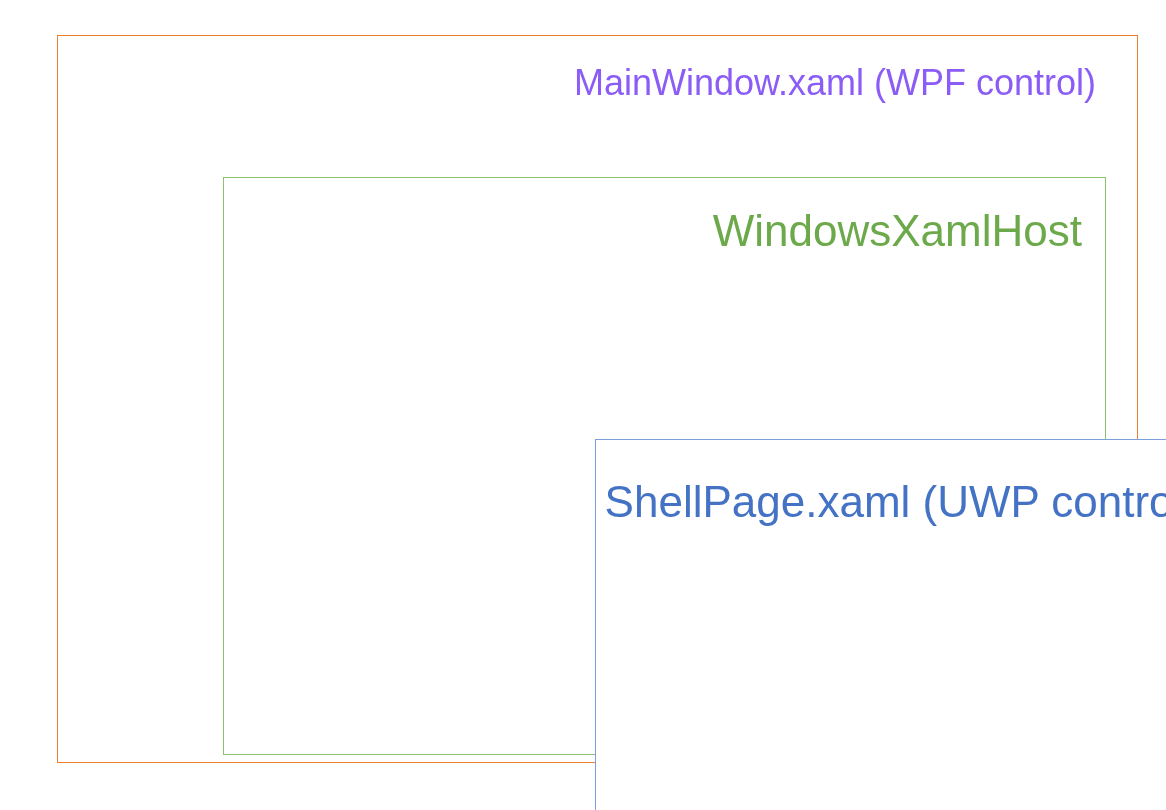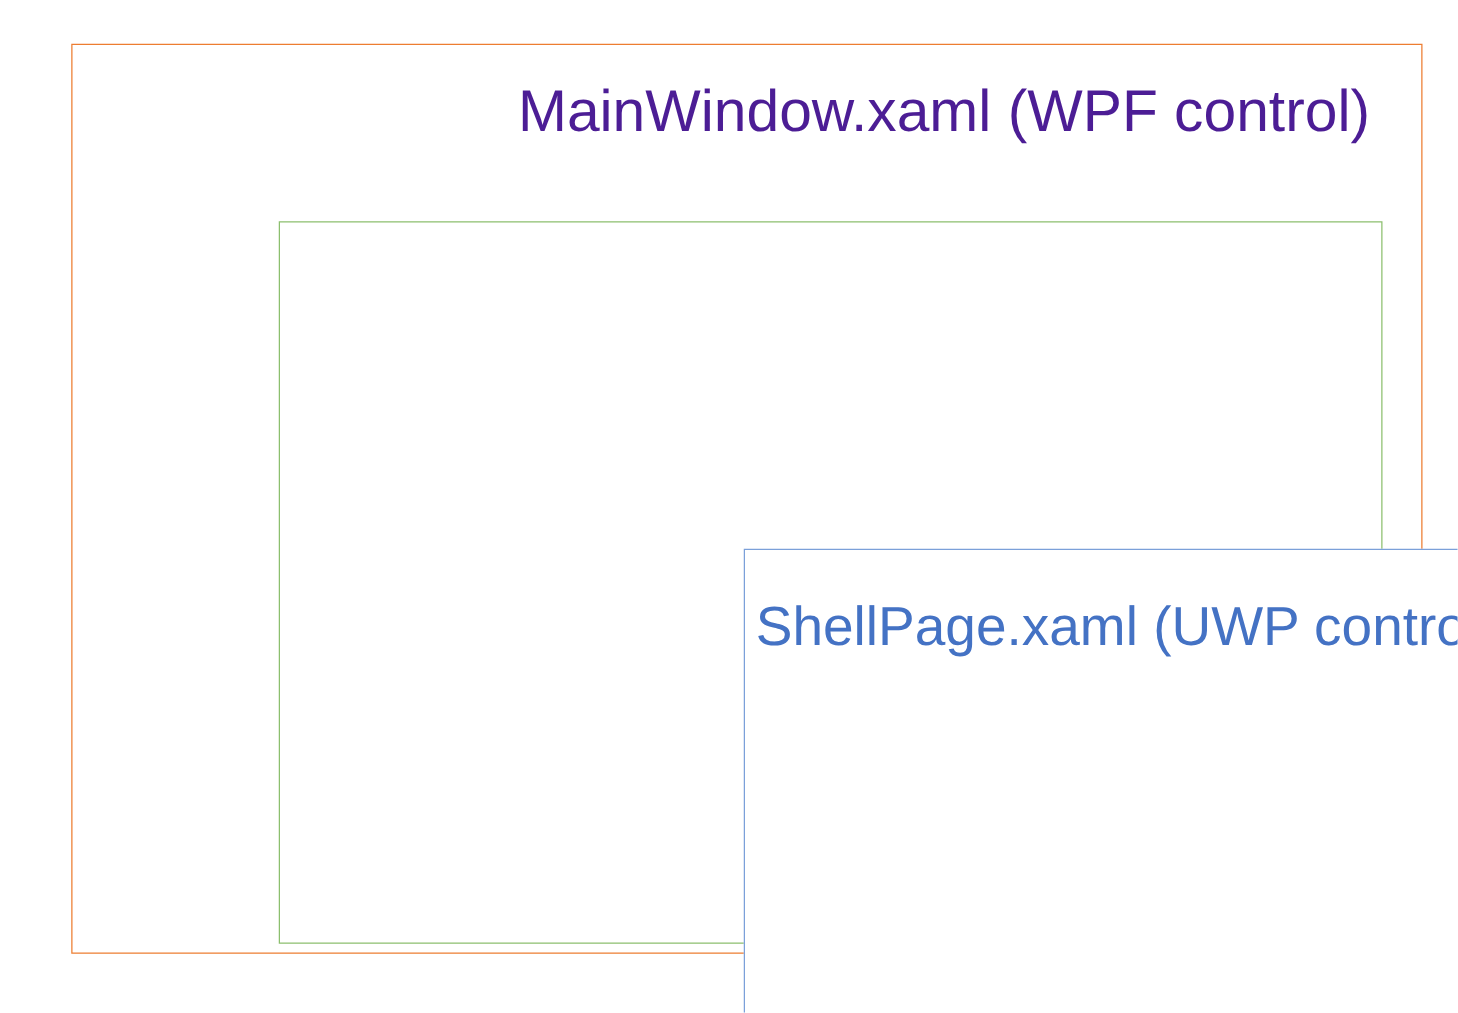--- a/index.html
+++ b/index.html
@@ -62,22 +62,22 @@
   
   .caption {
     position: absolute;
     white-space: nowrap;
     line-height: 1;
     font-weight: 400;
   }
   .caption-outer {
     right: 41px;
     top: 29px;
-    font-size: 47px;
-    color: #4c1d95;
+    font-size: 36px;
+    color: #8b5cf6;
   }
   .caption-middle {
     right: 23px;
     top: 31px;
     font-size: 44px;
     color: #6CA94A;
   }
   .caption-inner {
     right: 25px;
     top: 40px;
@@ -89,20 +89,21 @@
 <body>
 
 <div id="canvas">
 
   <div class="layer-outer">
 
     <div class="caption caption-outer">MainWindow.xaml (WPF control)</div>
 
     <div class="layer-middle">
 
+      <div class="caption caption-middle">WindowsXamlHost</div>
 
       <div class="layer-inner">
 
         <div class="caption caption-inner">ShellPage.xaml (UWP control)</div>
 
       </div>
 
     </div>
 
   </div>

